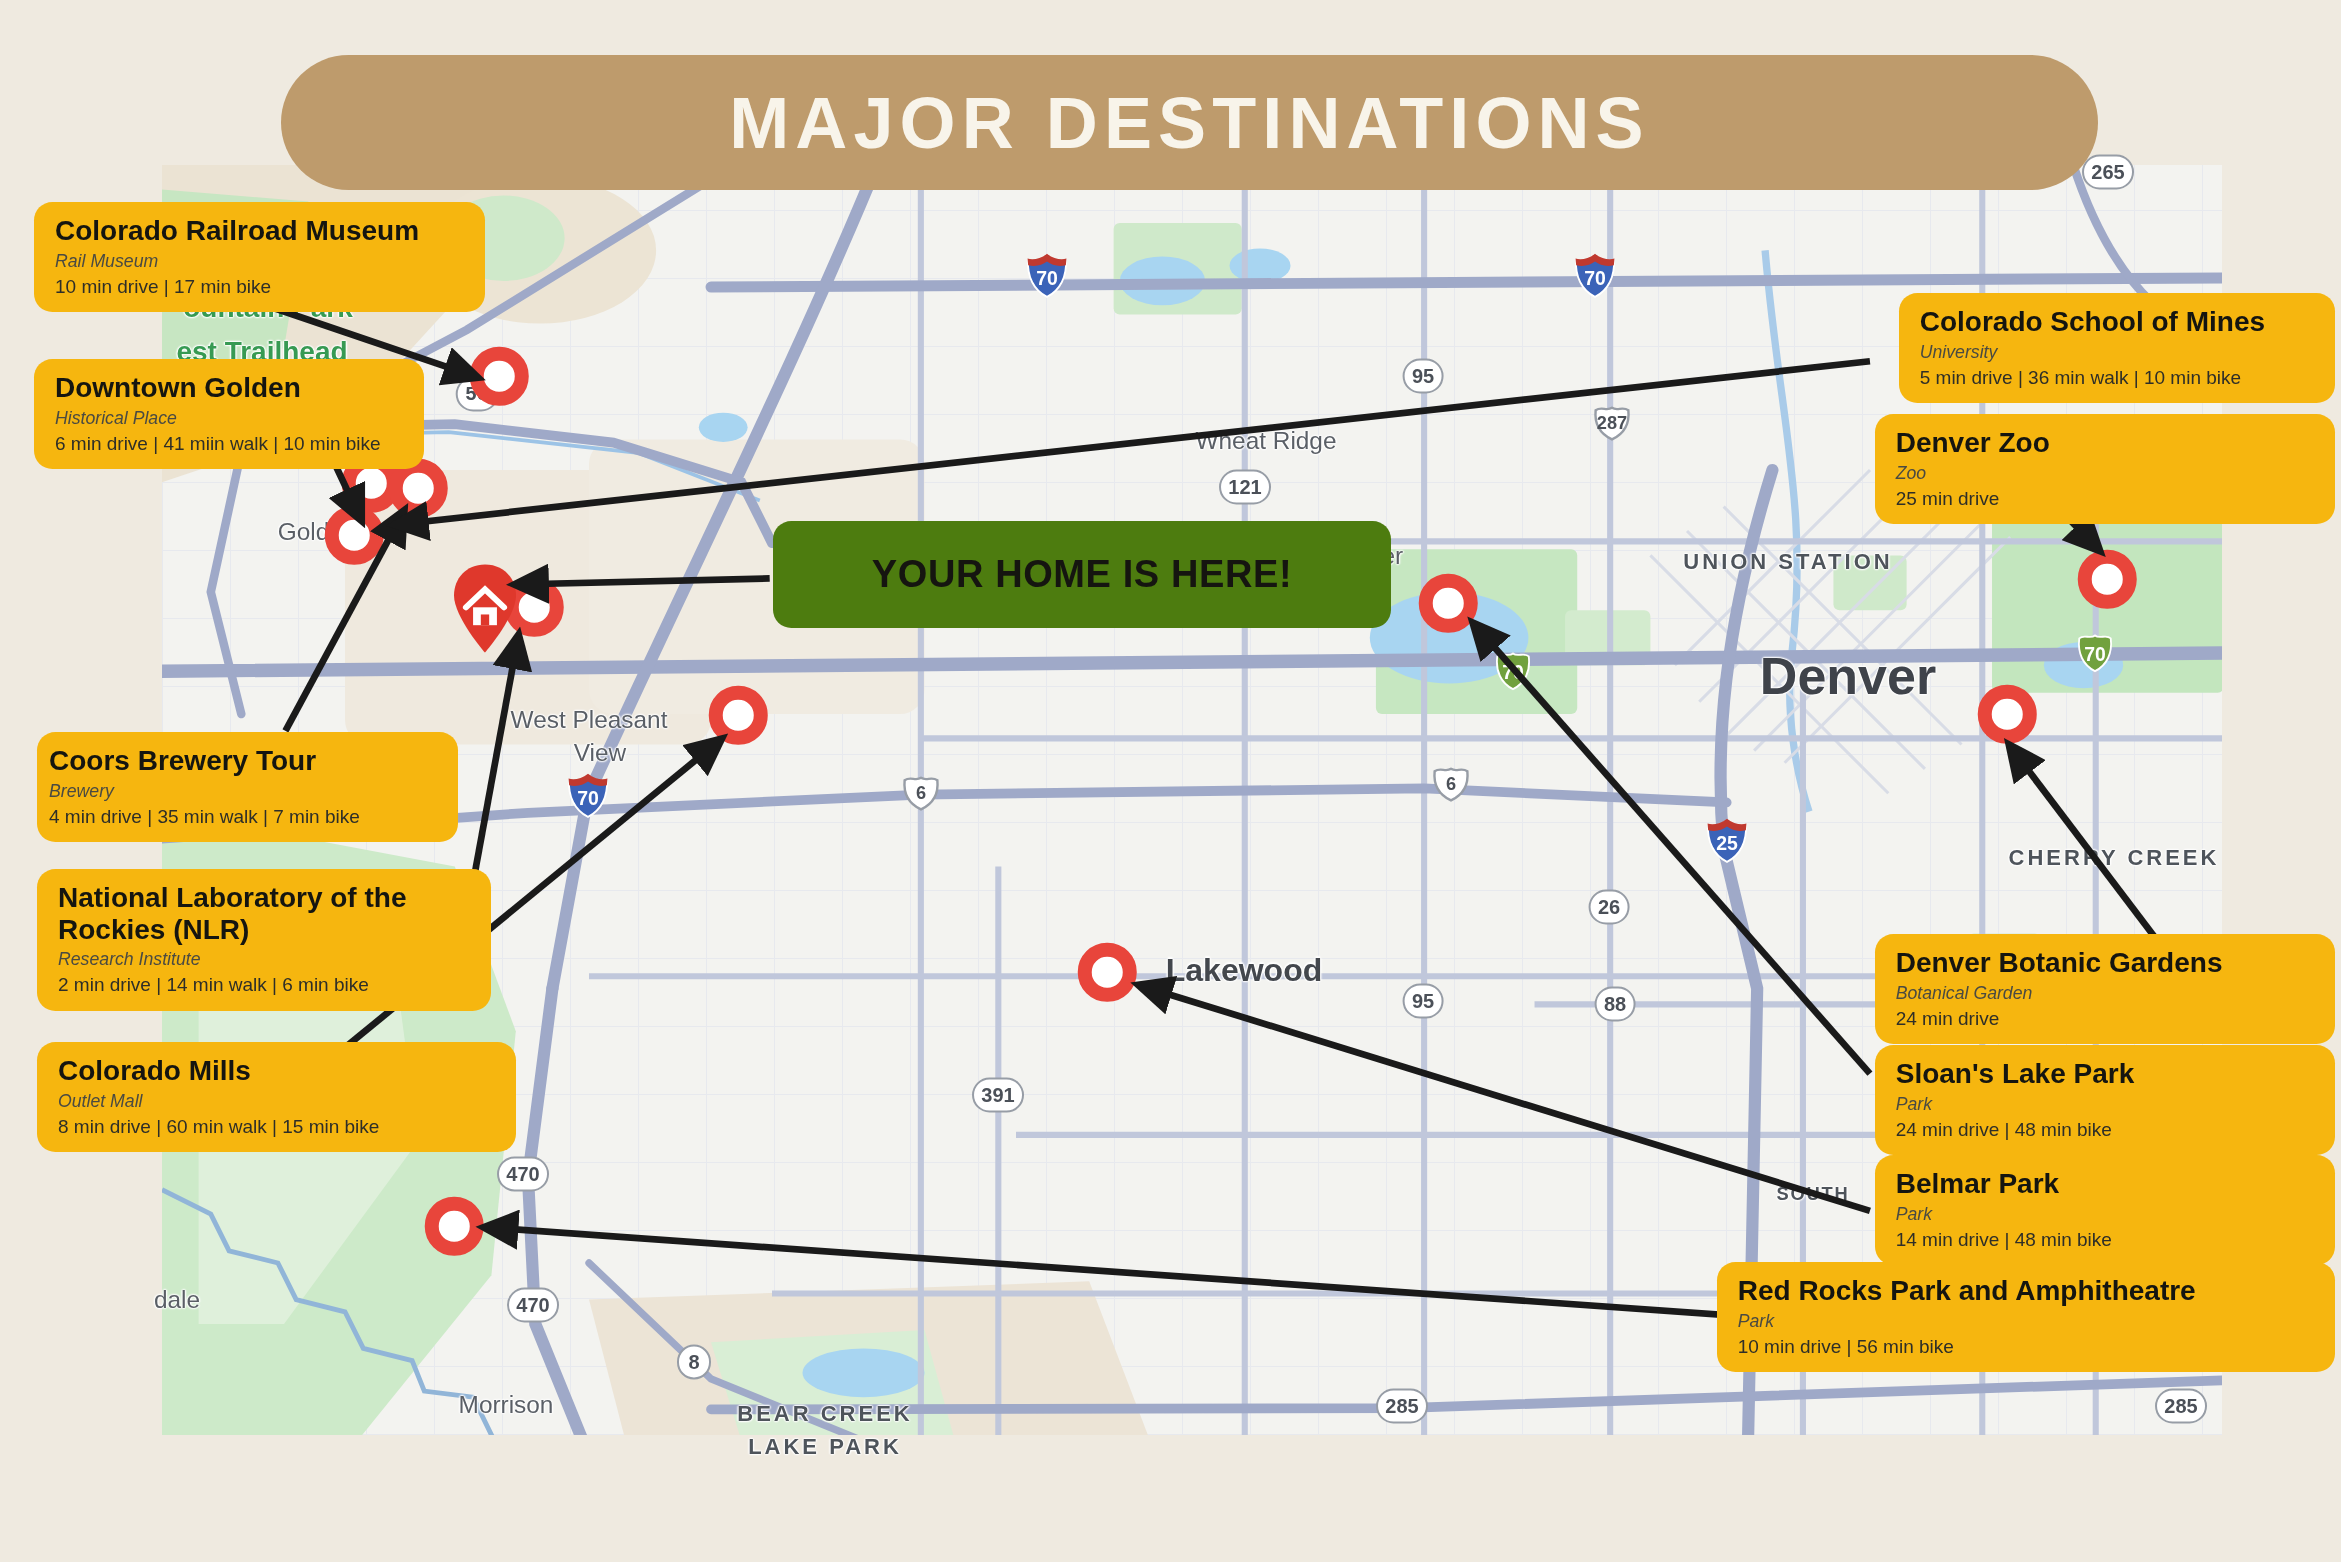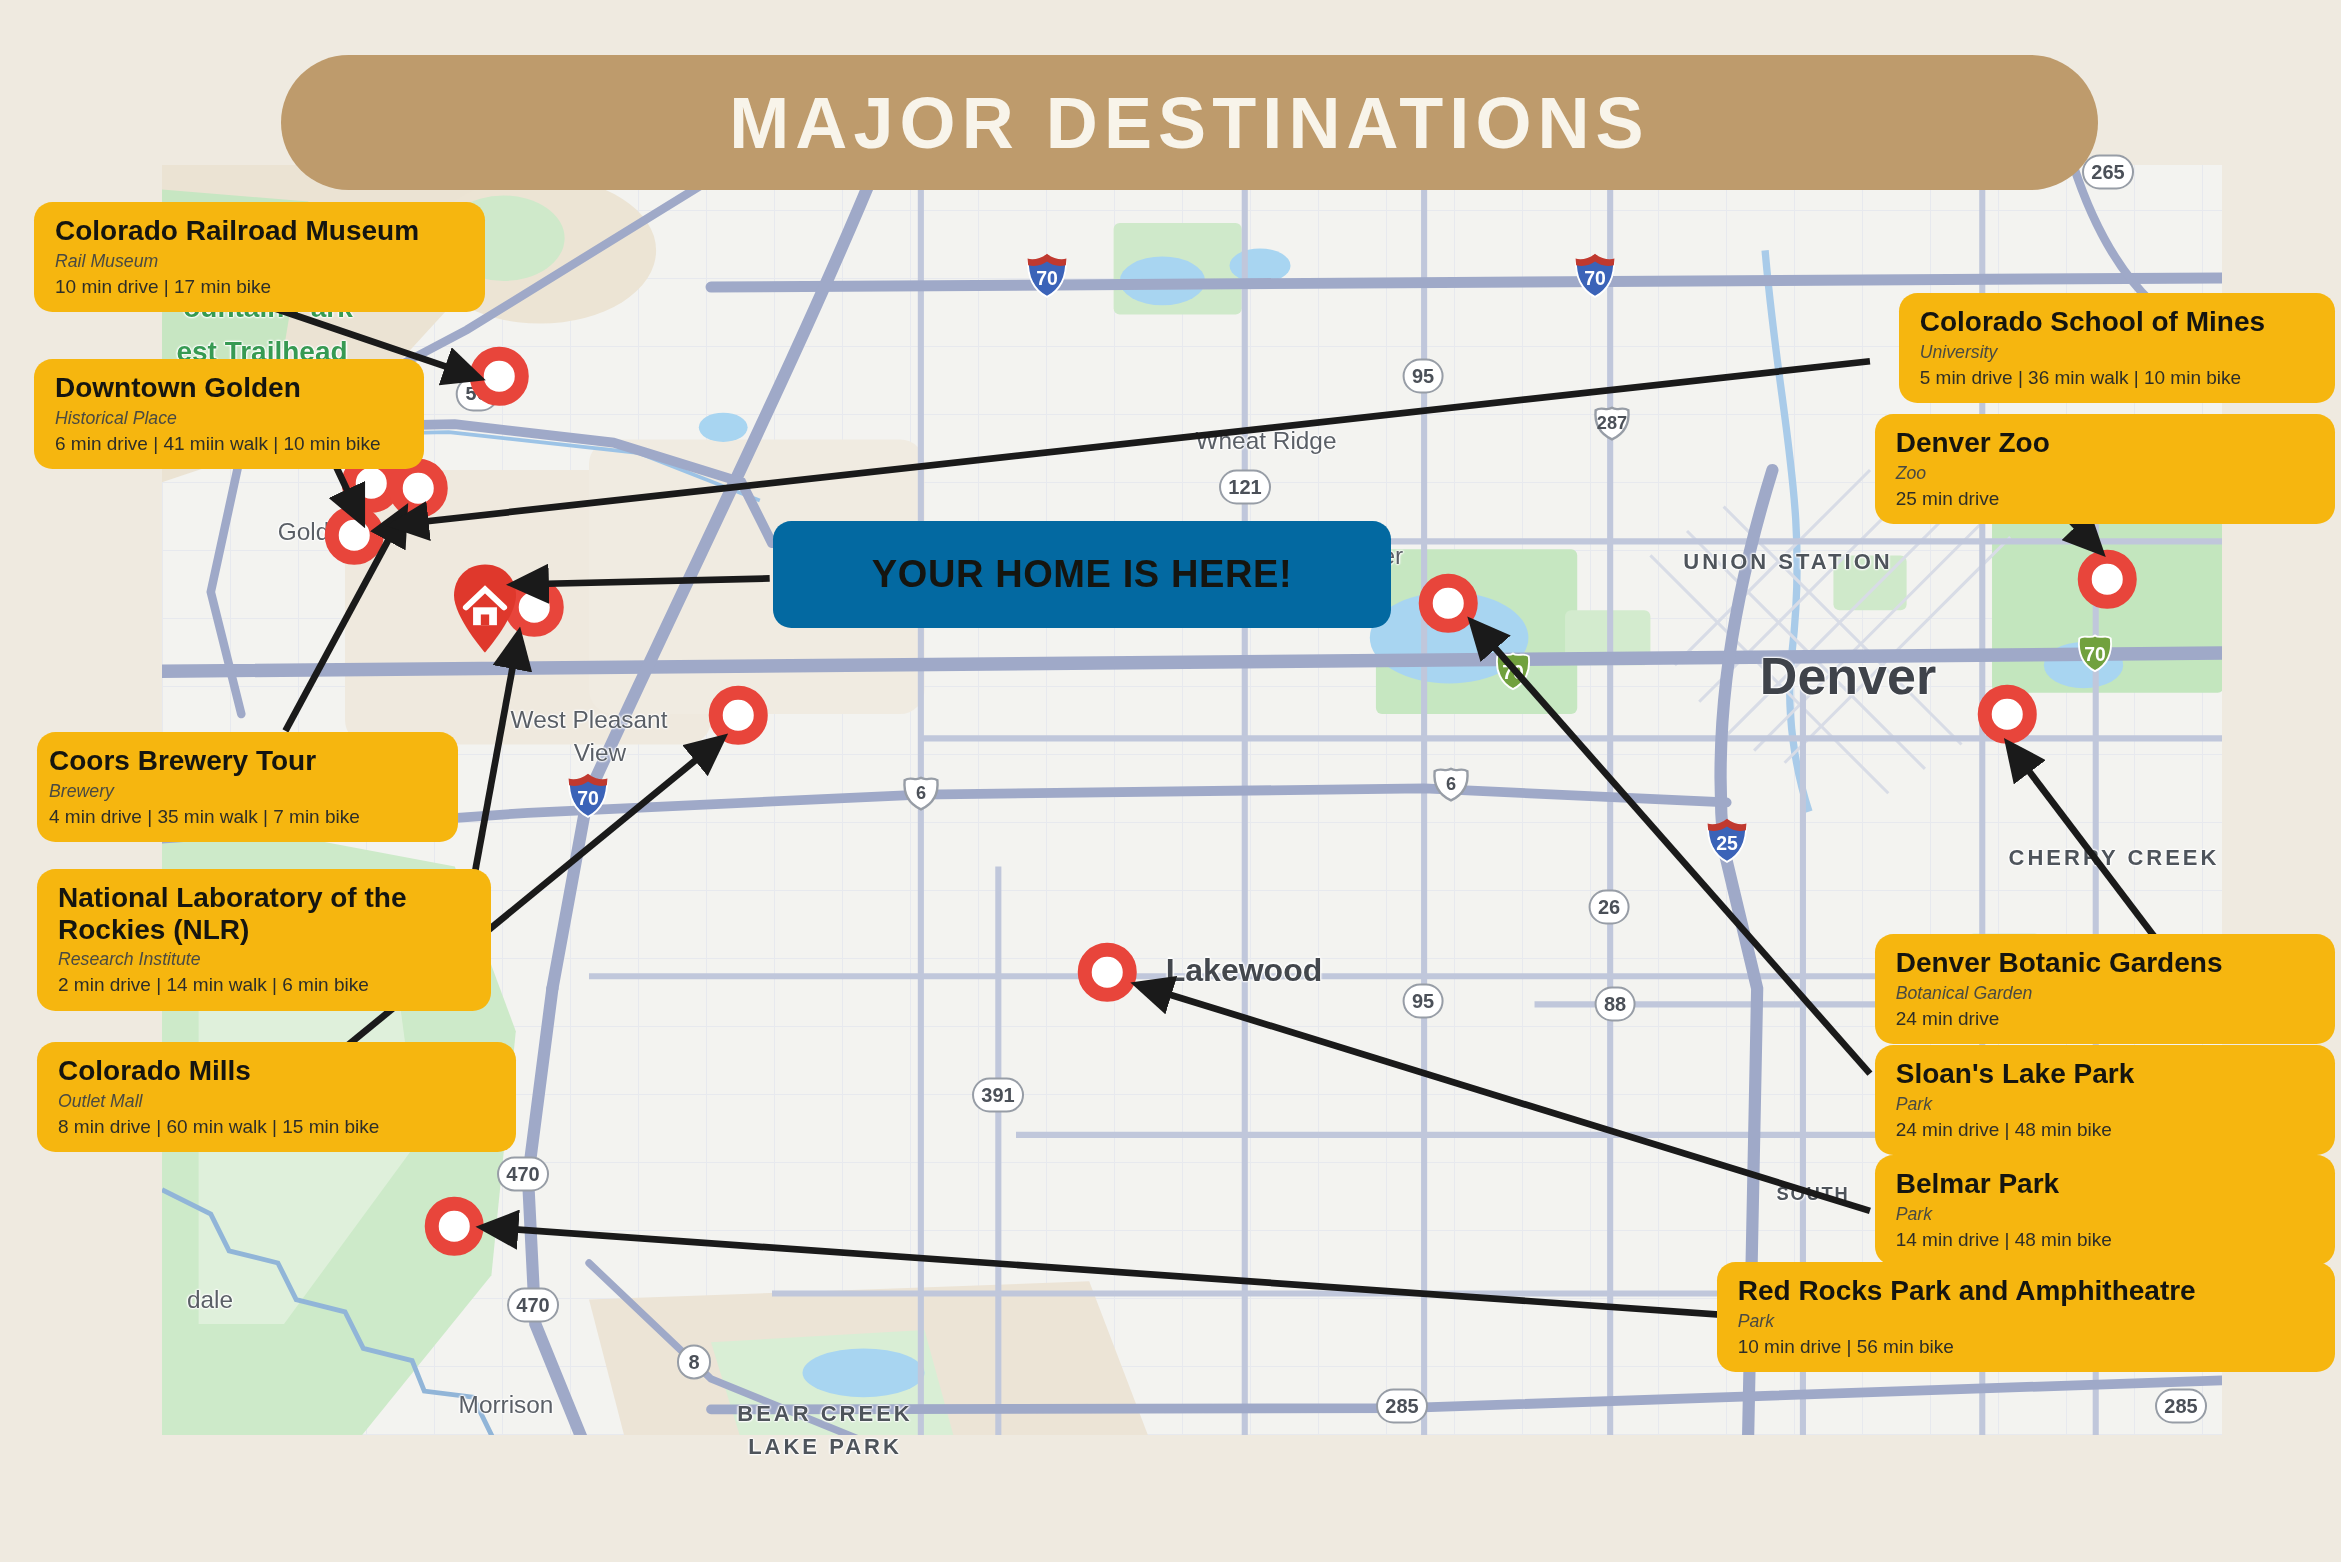--- a/index.html
+++ b/index.html
@@ -14,21 +14,21 @@
   
   #banner{position:absolute;left:281px;top:55px;width:1817px;height:135px;background:#be9b6c;
           border-radius:68px;z-index:40;display:flex;align-items:center;justify-content:center;}
   #banner span{font-size:72px;font-weight:800;letter-spacing:6.1px;color:#f8f4ea;}
   
   .dest{position:absolute;background:#f6b60f;border-radius:18.3px;padding:13.4px 21px 14.6px 21px;
         box-sizing:border-box;z-index:30;}
   .dest-title{font-size:28px;line-height:1.12;font-weight:bold;color:#151510;}
   .dest-sub{font-size:17.7px;font-style:italic;color:#4a4a42;margin-top:4.3px;}
   .dest-info{font-size:19px;color:#2e2e28;margin-top:3.7px;}
-  #home-label{position:absolute;background:#0369a1;border-radius:18.3px;z-index:30;
+  #home-label{position:absolute;background:#4d7c0f;border-radius:18.3px;z-index:30;
         display:flex;align-items:center;justify-content:center;}
   #home-label span{font-size:38px;font-weight:bold;color:#151510;letter-spacing:0.6px;}
   
   .mlabel{position:absolute;transform:translate(-50%,-50%);white-space:nowrap;z-index:14;
           text-shadow:1.2px 0 1.8px #fff,-1.2px 0 1.8px #fff,0 1.2px 1.8px #fff,0 -1.2px 1.8px #fff;}
   .ml-city{font-size:24.4px;color:#5a5f66;font-weight:500;}
   .ml-city-big{font-size:32px;color:#43474d;font-weight:600;}
   .ml-metro{font-size:52px;color:#3f434a;font-weight:600;}
   .ml-caps{font-size:22px;color:#4e545b;font-weight:700;letter-spacing:3px;}
   .ml-caps-small{font-size:18.3px;color:#4e545b;font-weight:700;letter-spacing:1.8px;}
@@ -194,21 +194,21 @@
       </div>
       <div class="marker" style="left: 454px; top: 1226px;"></div>
       <div class="mlabel ml-city" style="left: 1266px; top: 441px;">Wheat Ridge</div>
       <div class="mlabel ml-city-big" style="left: 1244px; top: 970px;">Lakewood</div>
       <div class="mlabel ml-metro" style="left: 1848px; top: 676px;">Denver</div>
       <div class="mlabel ml-caps" style="left: 1788px; top: 562px;">UNION STATION</div>
       <div class="mlabel ml-caps" style="left: 2114px; top: 858px;">CHERRY CREEK</div>
       <div class="mlabel ml-city" style="left: 506px; top: 1405px;">Morrison</div>
       <div class="mlabel ml-caps" style="left: 825px; top: 1414px;">BEAR CREEK</div>
       <div class="mlabel ml-caps" style="left: 825px; top: 1447px;">LAKE PARK</div>
-      <div class="mlabel ml-city" style="left: 177px; top: 1300px; margin-left: 33px;">dale</div>
+      <div class="mlabel ml-city" style="left: 177px; top: 1300px;">dale</div>
       <div class="mlabel ml-caps-small" style="left: 1813px; top: 1194px;">SOUTH</div>
       <div class="mlabel ml-city" style="left: 317px; top: 532px;">Golden</div>
       <div class="mlabel ml-city" style="left: 1389px; top: 556px;">ter</div>
       <div class="mlabel ml-city" style="left: 589px; top: 720px;">West Pleasant</div>
       <div class="mlabel ml-city" style="left: 568px; top: 753px; margin-left: 32px;">View</div>
       <div class="mlabel ml-green" style="left: 268px; top: 308px;">ountain Park</div>
       <div class="mlabel ml-green" style="left: 262px; top: 352px;">est Trailhead</div>
       <div class="shield shield-oval" style="left: 2108px; top: 172px;">265</div>
       <div class="shield shield-oval" style="left: 477px; top: 394px; font-family: Liberation Mono, monospace;">58</div>
       <div class="shield shield-oval" style="left: 1423px; top: 376px;">95</div>

